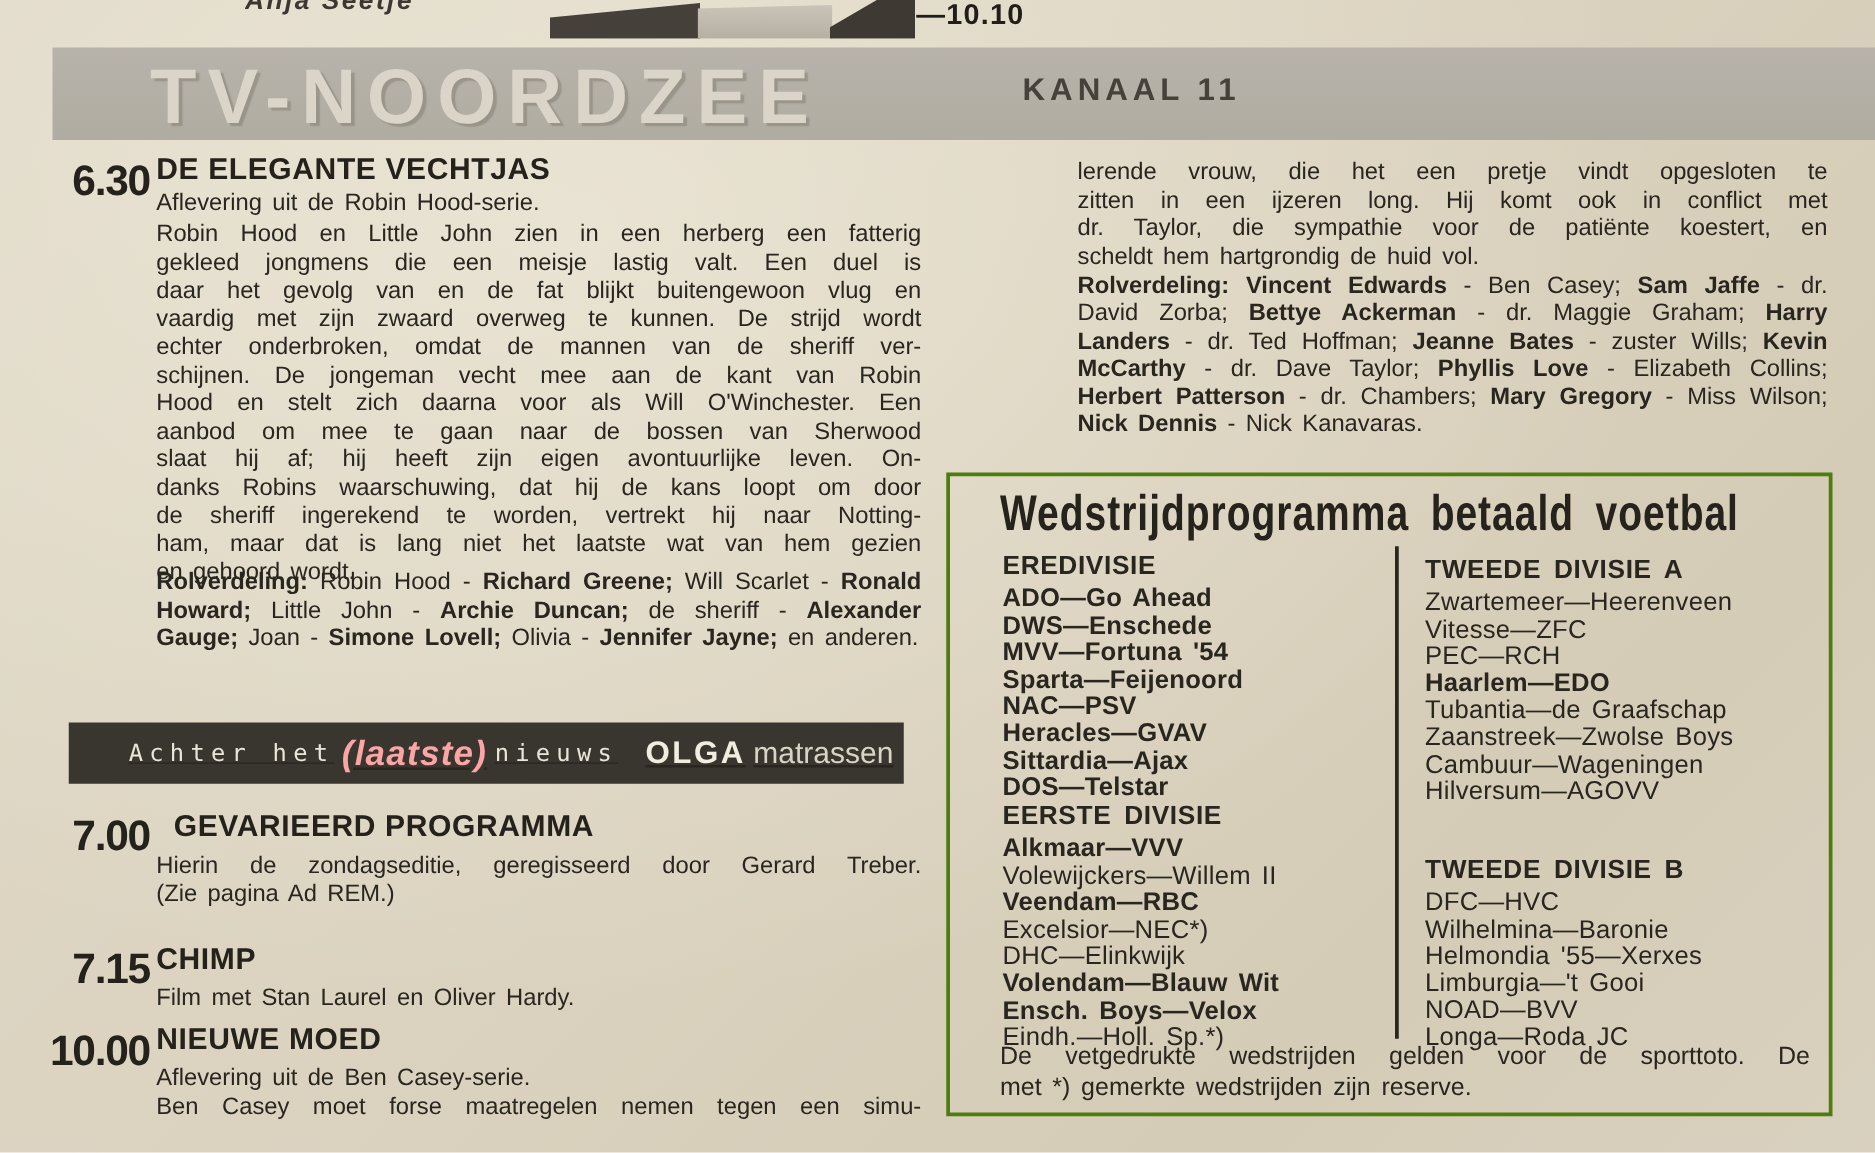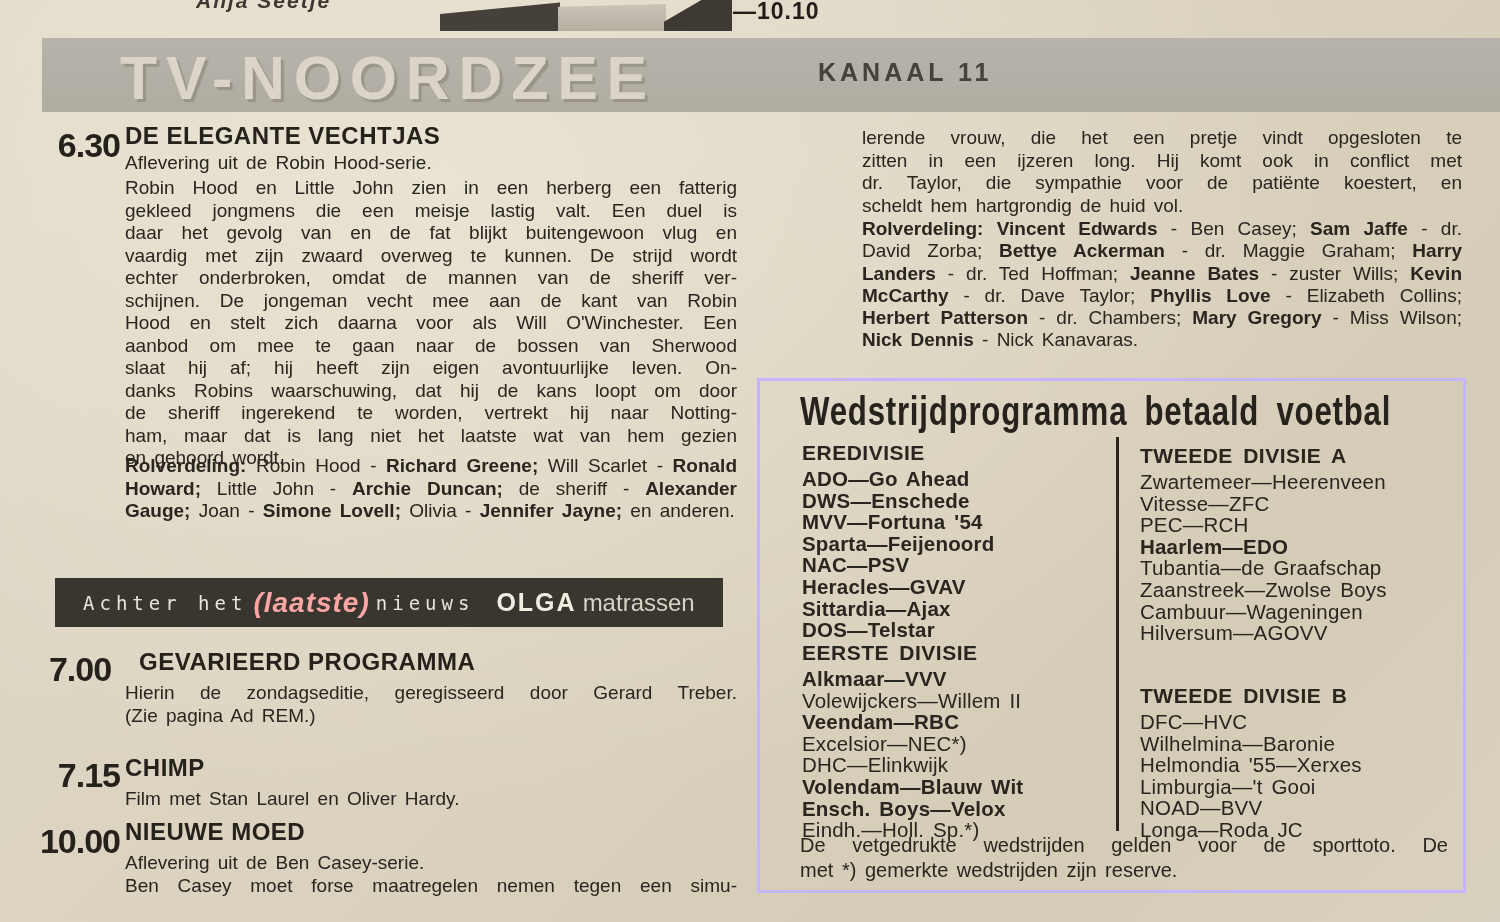--- a/index.html
+++ b/index.html
@@ -37,28 +37,28 @@
   .ptitle { font-weight:bold; font-size:24px; letter-spacing:.5px; color:#25211b; white-space:nowrap; }
   .col { width:612px; font-size:19px; line-height:22.5px; word-spacing:3px; }
   .rcol { width:600px; font-size:19px; line-height:22.3px; word-spacing:3px; }
   .ln { min-height:22.5px; }
   .jl { text-align:justify; text-align-last:justify; }
   .cast { text-align:justify; }
   .cast .b, .b { font-weight:bold; }
 
   
   .ad { left:55px; top:578px; width:668px; height:49px; background:#39362f;
-        display:flex; align-items:center; padding-left:28px; }
+        display:flex; align-items:center; padding-left:48px;text-decoration:underline; }
   .ad .tw   { font-family:"DejaVu Sans Mono", monospace; font-size:19px; letter-spacing:5px; color:#e9e5d8; }
   .ad .bi   { font-style:italic; font-weight:bold; font-size:28px; color:#fca5a5; letter-spacing:1px; padding:0 6px; }
   .ad .olga { font-weight:bold; font-size:25px; letter-spacing:2px; color:#f1ede0; padding-left:22px; }
   .ad .mat  { font-size:24px; color:#d8d4c6; padding-left:6px; }
 
   
-  .fbox { left:757px; top:378px; width:709px; height:515px; border:3px solid #c4b5fd; }
+  .fbox { left:757px; top:378px; width:709px; height:515px; border:3px solid #4d7c0f; }
   .fbox-title { position:absolute; left:40px; top:8px; font-weight:bold; font-size:40px; letter-spacing:1px;
     color:#26221c; transform:scaleX(.78); transform-origin:left; white-space:nowrap; word-spacing:10px; }
   .fdivider { position:absolute; left:356px; top:56px; width:3px; height:394px; background:#2a2620; }
   .fsec { position:absolute; width:305px; font-size:20.5px; }
   .fsec-h { font-weight:bold; font-size:21px; letter-spacing:.5px; margin-bottom:3px; word-spacing:4px; }
   .matches span { display:block; line-height:21.6px; letter-spacing:.2px; word-spacing:3px; }
   .fnote { position:absolute; left:40px; top:452px; width:648px; font-size:20px; line-height:25px; word-spacing:3px; }
   .fnote .ln { min-height:25px; }
 </style>
 </head>
@@ -99,21 +99,21 @@
 <div class="abs col cast" style="left:125px; top:455px;"><span class="b">Rolverdeling: </span><span>Robin Hood - </span><span class="b">Richard Greene; </span><span>Will Scarlet - </span><span class="b">Ronald Howard; </span><span>Little John - </span><span class="b">Archie Duncan; </span><span>de sheriff - </span><span class="b">Alexander Gauge; </span><span>Joan - </span><span class="b">Simone Lovell; </span><span>Olivia - </span><span class="b">Jennifer Jayne; </span><span>en anderen.</span></div>
 
 <div class="abs ad">
     <span class="tw">Achter het</span>
     <span class="bi">(laatste)</span>
     <span class="tw">nieuws</span>
     <span class="olga">OLGA</span>
     <span class="mat">matrassen</span>
   </div>
 
-<div class="abs ptime" style="left:40px; top:650px;text-align:center;">7.00</div>
+<div class="abs ptime" style="left:40px; top:650px;">7.00</div>
 <div class="abs ptitle" style="left:125px; top:648px;margin-left:14px;">GEVARIEERD PROGRAMMA</div>
 <div class="abs col" style="left:125px; top:682px;">
     <div class="ln jl">Hierin de zondagseditie, geregisseerd door Gerard Treber.</div>
     <div class="ln">(Zie pagina Ad REM.)</div>
   </div>
 
 <div class="abs ptime" style="left:40px; top:756px;">7.15</div>
 <div class="abs ptitle" style="left:125px; top:754px;">CHIMP</div>
 <div class="abs col" style="left:125px; top:788px;">
     <div class="ln">Film met Stan Laurel en Oliver Hardy.</div>

